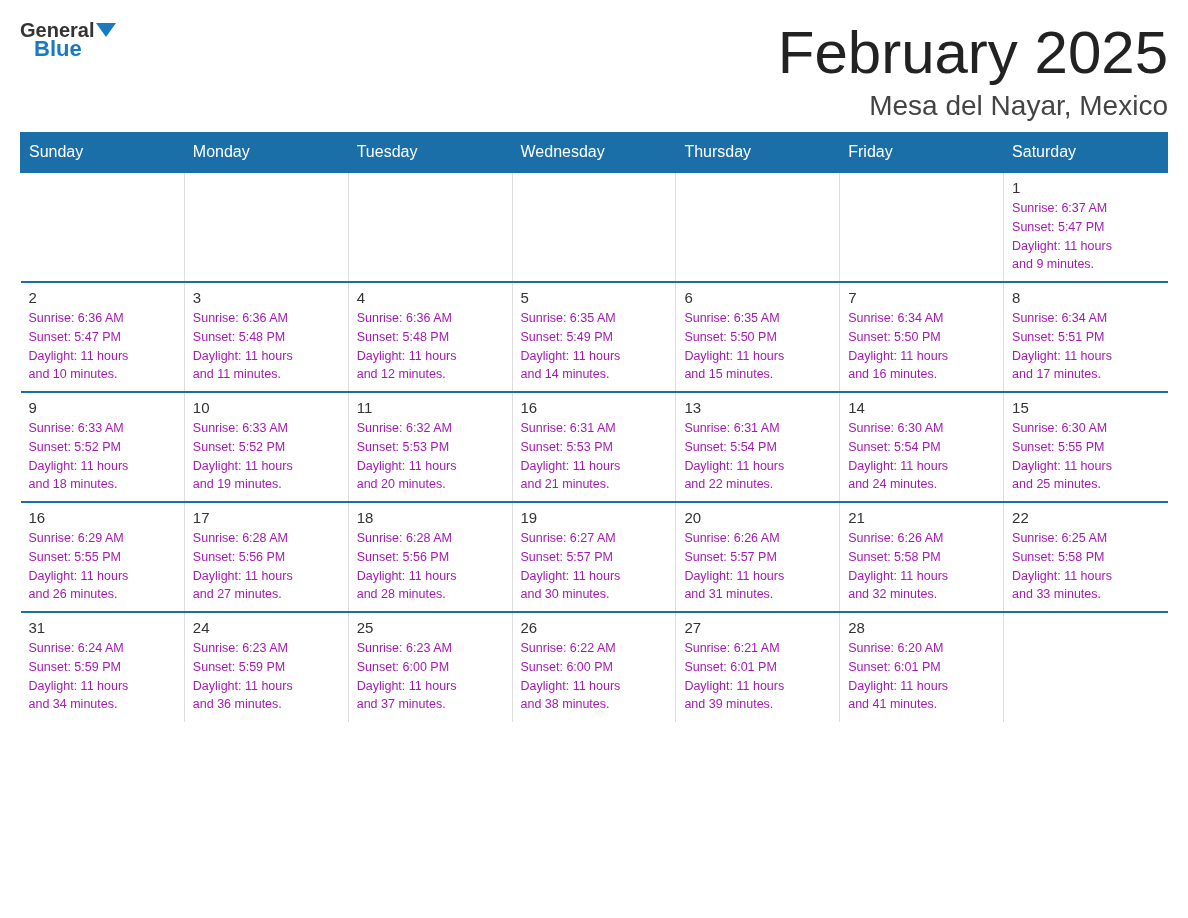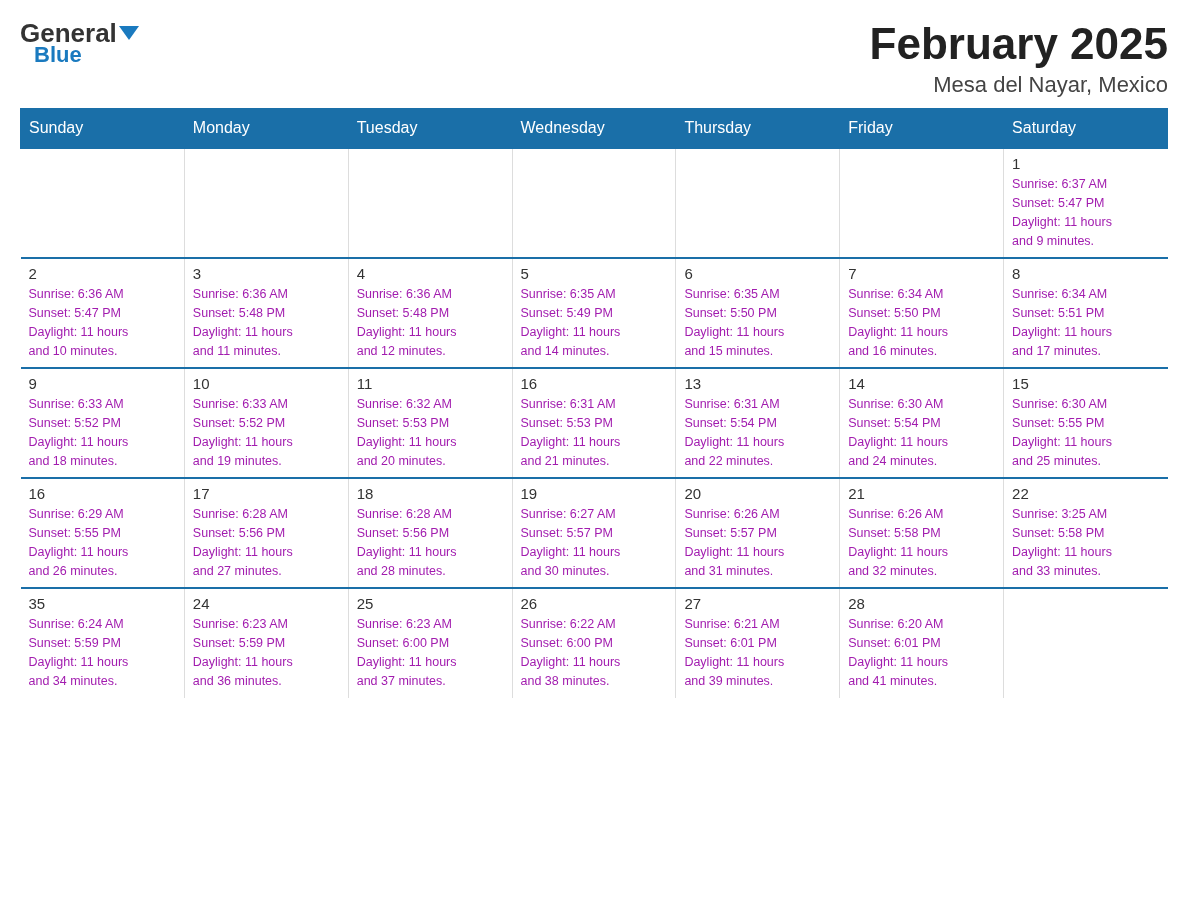--- a/index.html
+++ b/index.html
@@ -14,21 +14,21 @@
       justify-content: space-between;
       align-items: flex-start;
       margin-bottom: 10px;
     }
     .logo {
       display: flex;
       flex-direction: column;
       align-items: flex-start;
     }
     .logo-general {
-      font-size: 26px;
+      font-size: 20px;
       font-weight: bold;
       color: #333;
       line-height: 1;
     }
     .logo-general span {
       color: #1a7abf;
     }
     .logo-arrow {
       display: inline-block;
       width: 0;
@@ -45,27 +45,27 @@
       font-size: 22px;
       font-weight: bold;
       color: #1a7abf;
       margin-top: -4px;
       margin-left: 14px;
     }
     .title-block {
       text-align: right;
     }
     .title-block h1 {
-      font-size: 44px;
-      font-weight: bold;
+      font-size: 60px;
+      font-weight: normal;
       color: #222;
       line-height: 1.1;
     }
     .title-block h2 {
-      font-size: 22px;
+      font-size: 28px;
       font-weight: normal;
       color: #444;
       margin-top: 4px;
     }
     table {
       width: 100%;
       border-collapse: collapse;
       table-layout: fixed;
     }
     thead tr {
@@ -291,29 +291,29 @@
         </td>
         <td>
           <span class="day-num">21</span>
           <div class="day-info" style="white-space: pre-line;">Sunrise: 6:26 AM
 Sunset: 5:58 PM
 Daylight: 11 hours
 and 32 minutes.</div>
         </td>
         <td>
           <span class="day-num">22</span>
-          <div class="day-info" style="white-space: pre-line;">Sunrise: 3:25 AM
+          <div class="day-info" style="white-space: pre-line;">Sunrise: 6:25 AM
 Sunset: 5:58 PM
 Daylight: 11 hours
 and 33 minutes.</div>
         </td>
       </tr>
       <tr>
         <td>
-          <span class="day-num">35</span>
+          <span class="day-num">31</span>
           <div class="day-info" style="white-space: pre-line;">Sunrise: 6:24 AM
 Sunset: 5:59 PM
 Daylight: 11 hours
 and 34 minutes.</div>
         </td>
         <td>
           <span class="day-num">24</span>
           <div class="day-info" style="white-space: pre-line;">Sunrise: 6:23 AM
 Sunset: 5:59 PM
 Daylight: 11 hours

